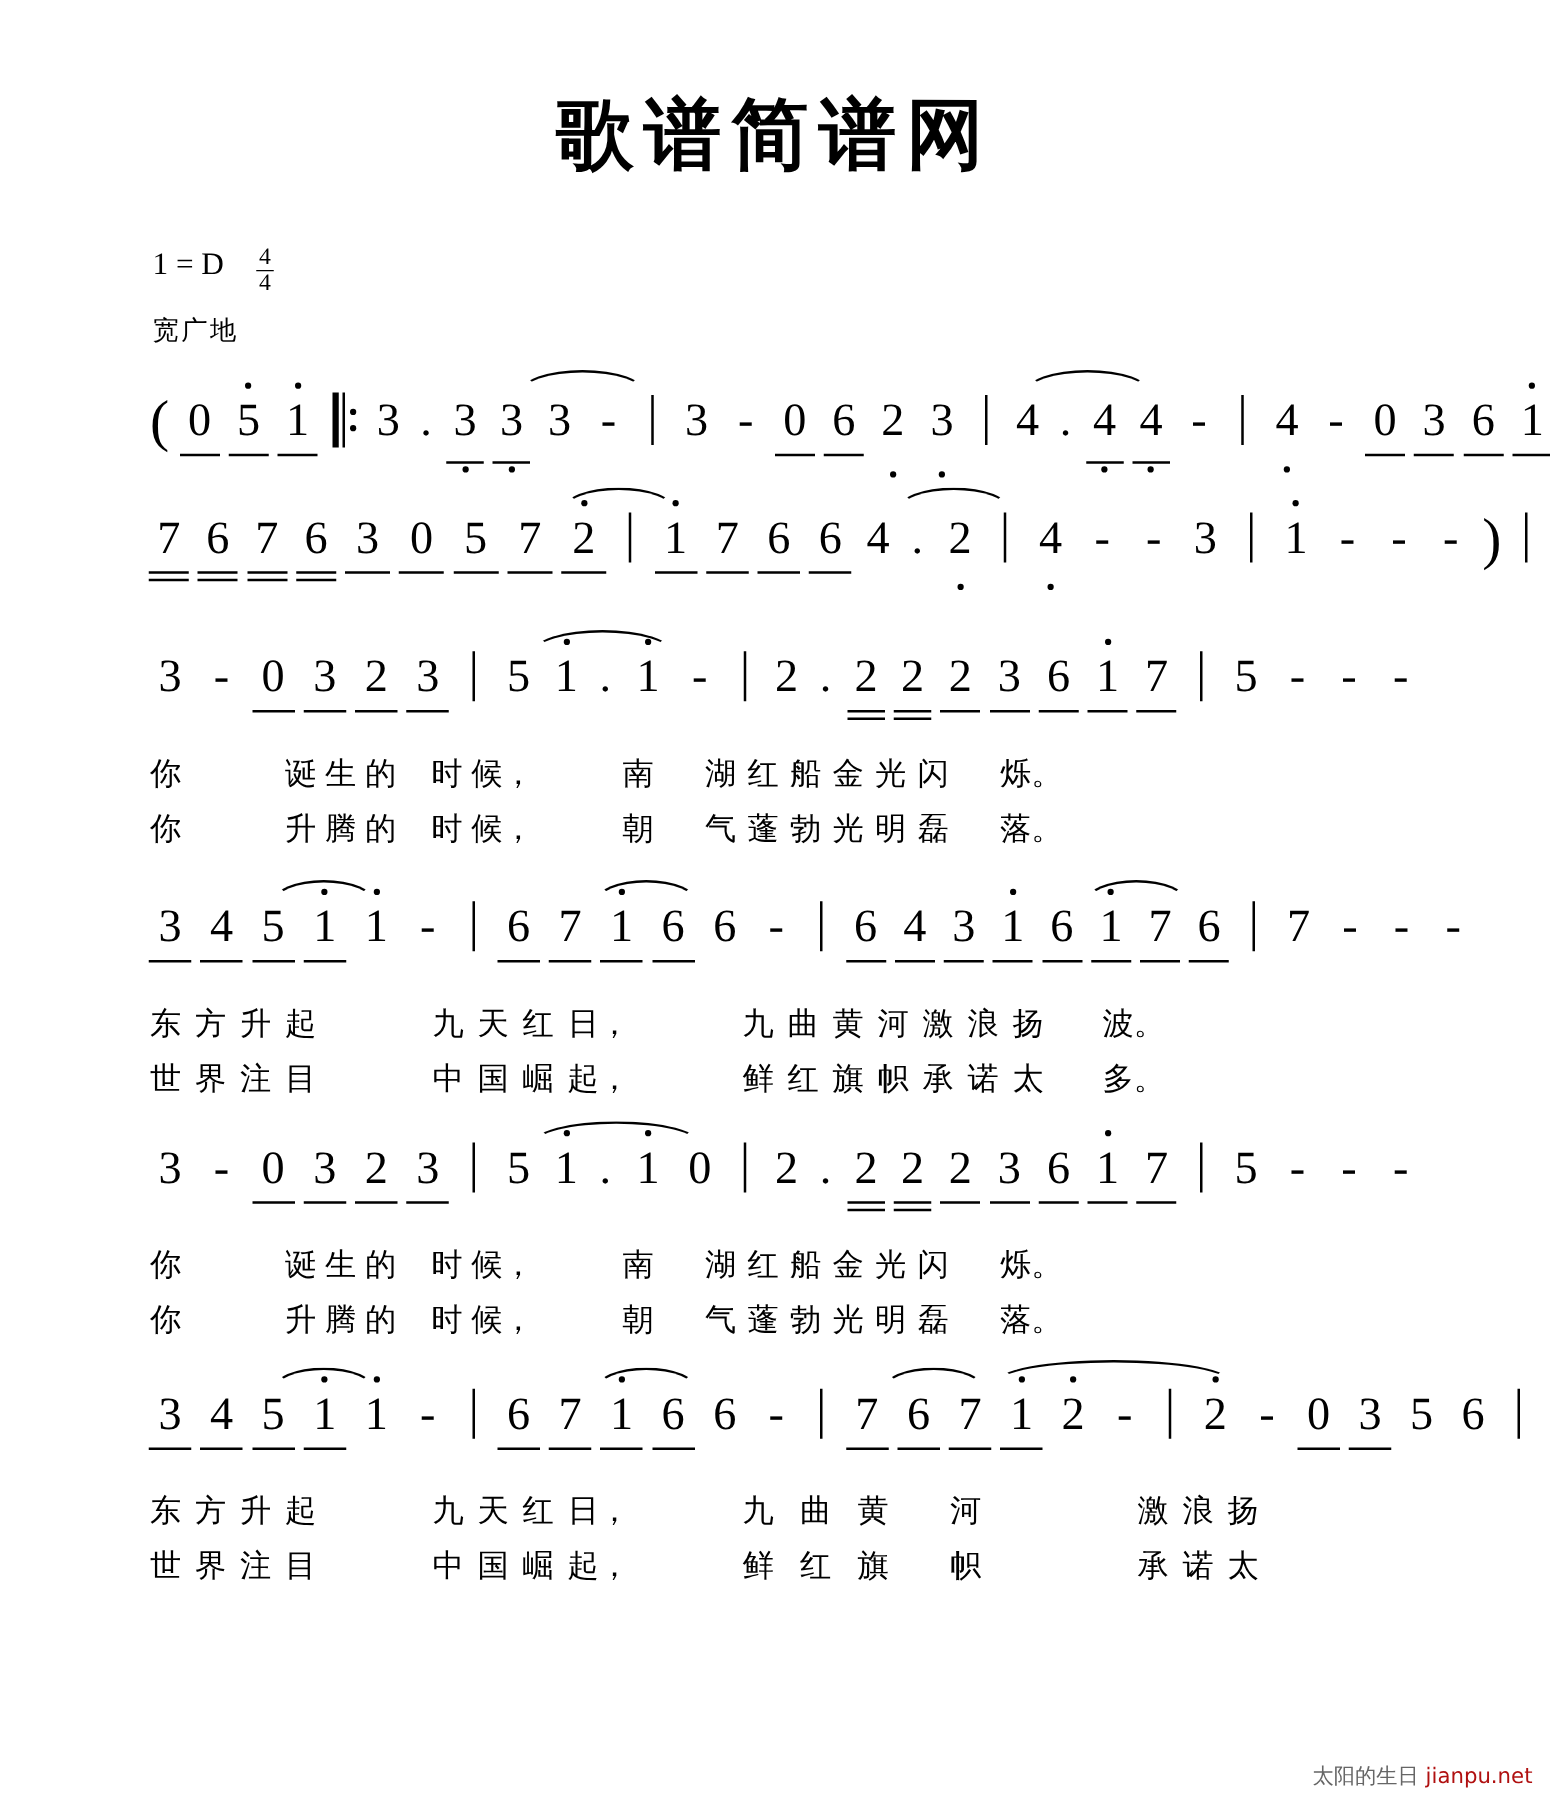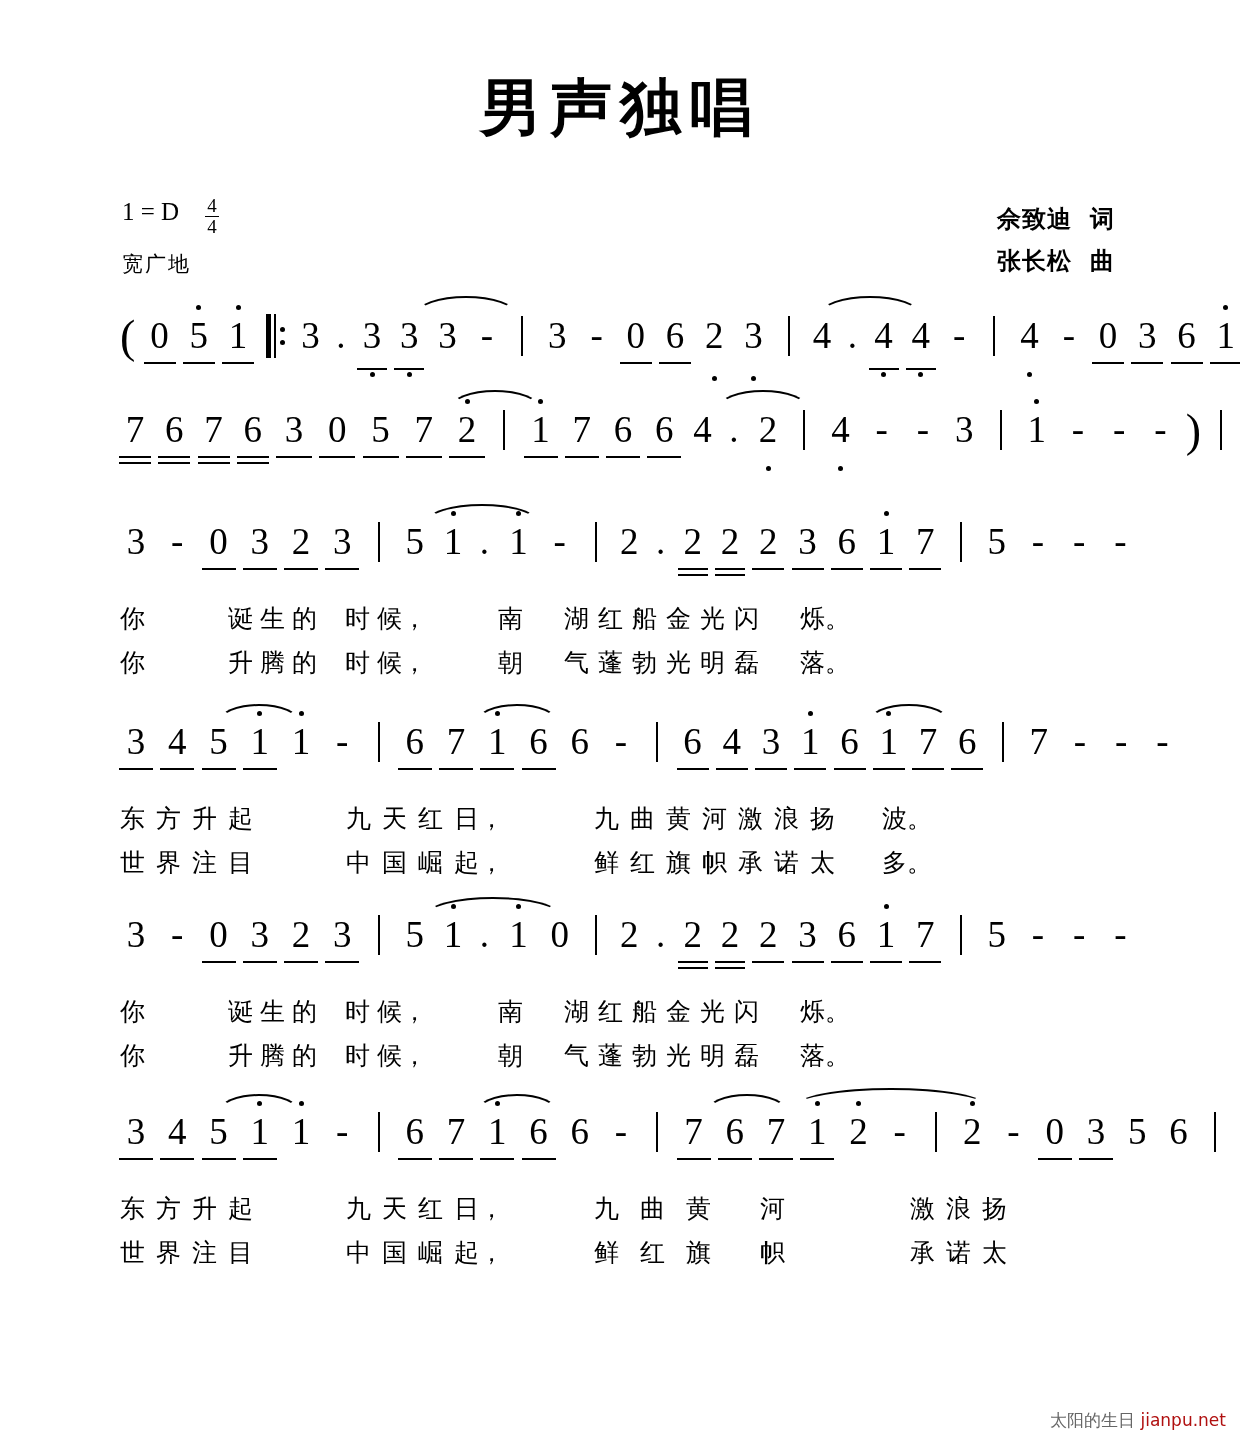--- a/index.html
+++ b/index.html
@@ -209,41 +209,33 @@
     font-size: 17px;
     color: #666;
   }
   .watermark .wm-site { color: #b01010; }
 </style>
 </head>
 <body>
 
 <div class="sheet">
 
-  <div class="title">男声独唱</div>
+  <div class="title">歌谱简谱网</div>
 
   <div class="keyblock">
     <div class="keyline">
       <span>1 = D</span>
       <span class="frac">
         <span class="num">4</span>
         <span class="den">4</span>
       </span>
     </div>
   </div>
   <div class="tempo">宽广地</div>
 
-  <div class="credits">
-    <div>
-      <span class="c-name">佘致迪</span><span class="c-role">词</span>
-    </div>
-    <div>
-      <span class="c-name">张长松</span><span class="c-role">曲</span>
-    </div>
-  </div>
 
   <div class="row" style="top:310px;">
     <div class="notes">
       <span class="slur" style="left:296px; top:-14px; width:96px;"></span>
       <span class="slur" style="left:700px; top:-14px; width:96px;"></span>
 
       <span class="paren">(</span>
       <span class="n u1" style="width:30px">0</span>
       <span class="n u1 dotAbove" style="width:30px">5</span>
       <span class="n u1 dotAbove" style="width:30px">1</span>

